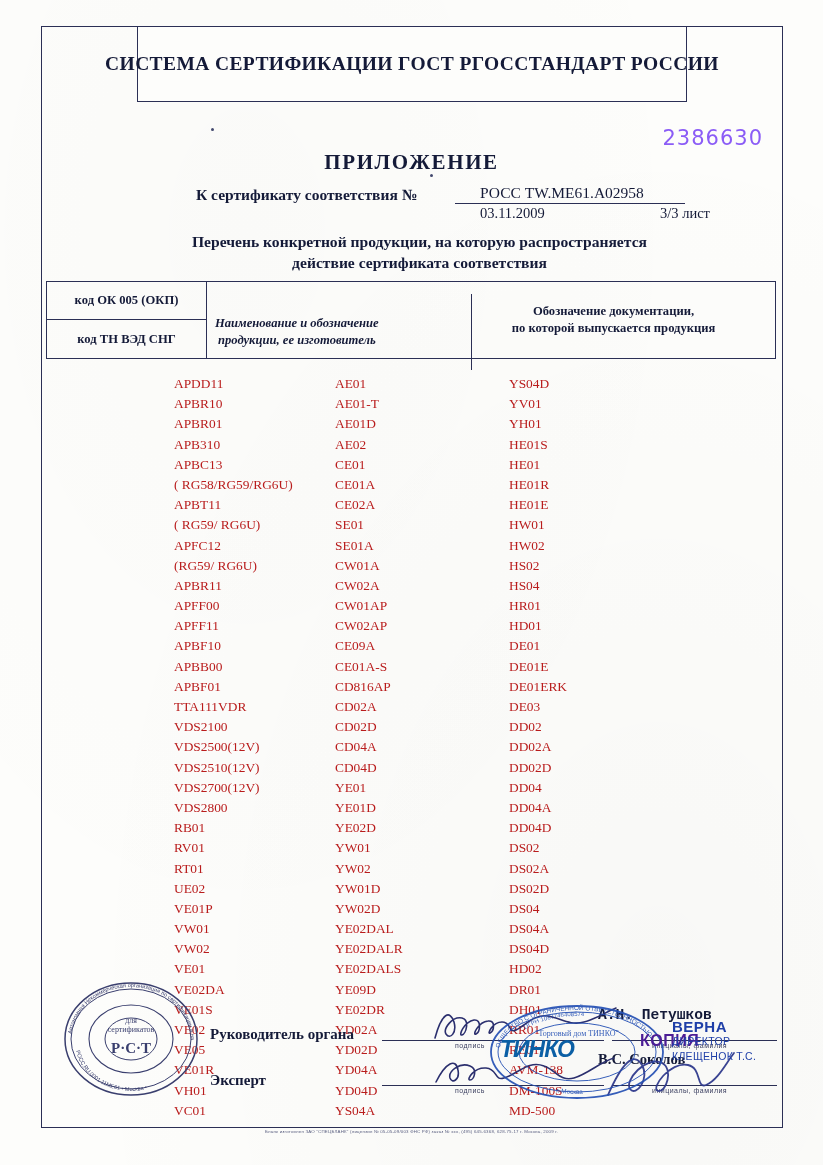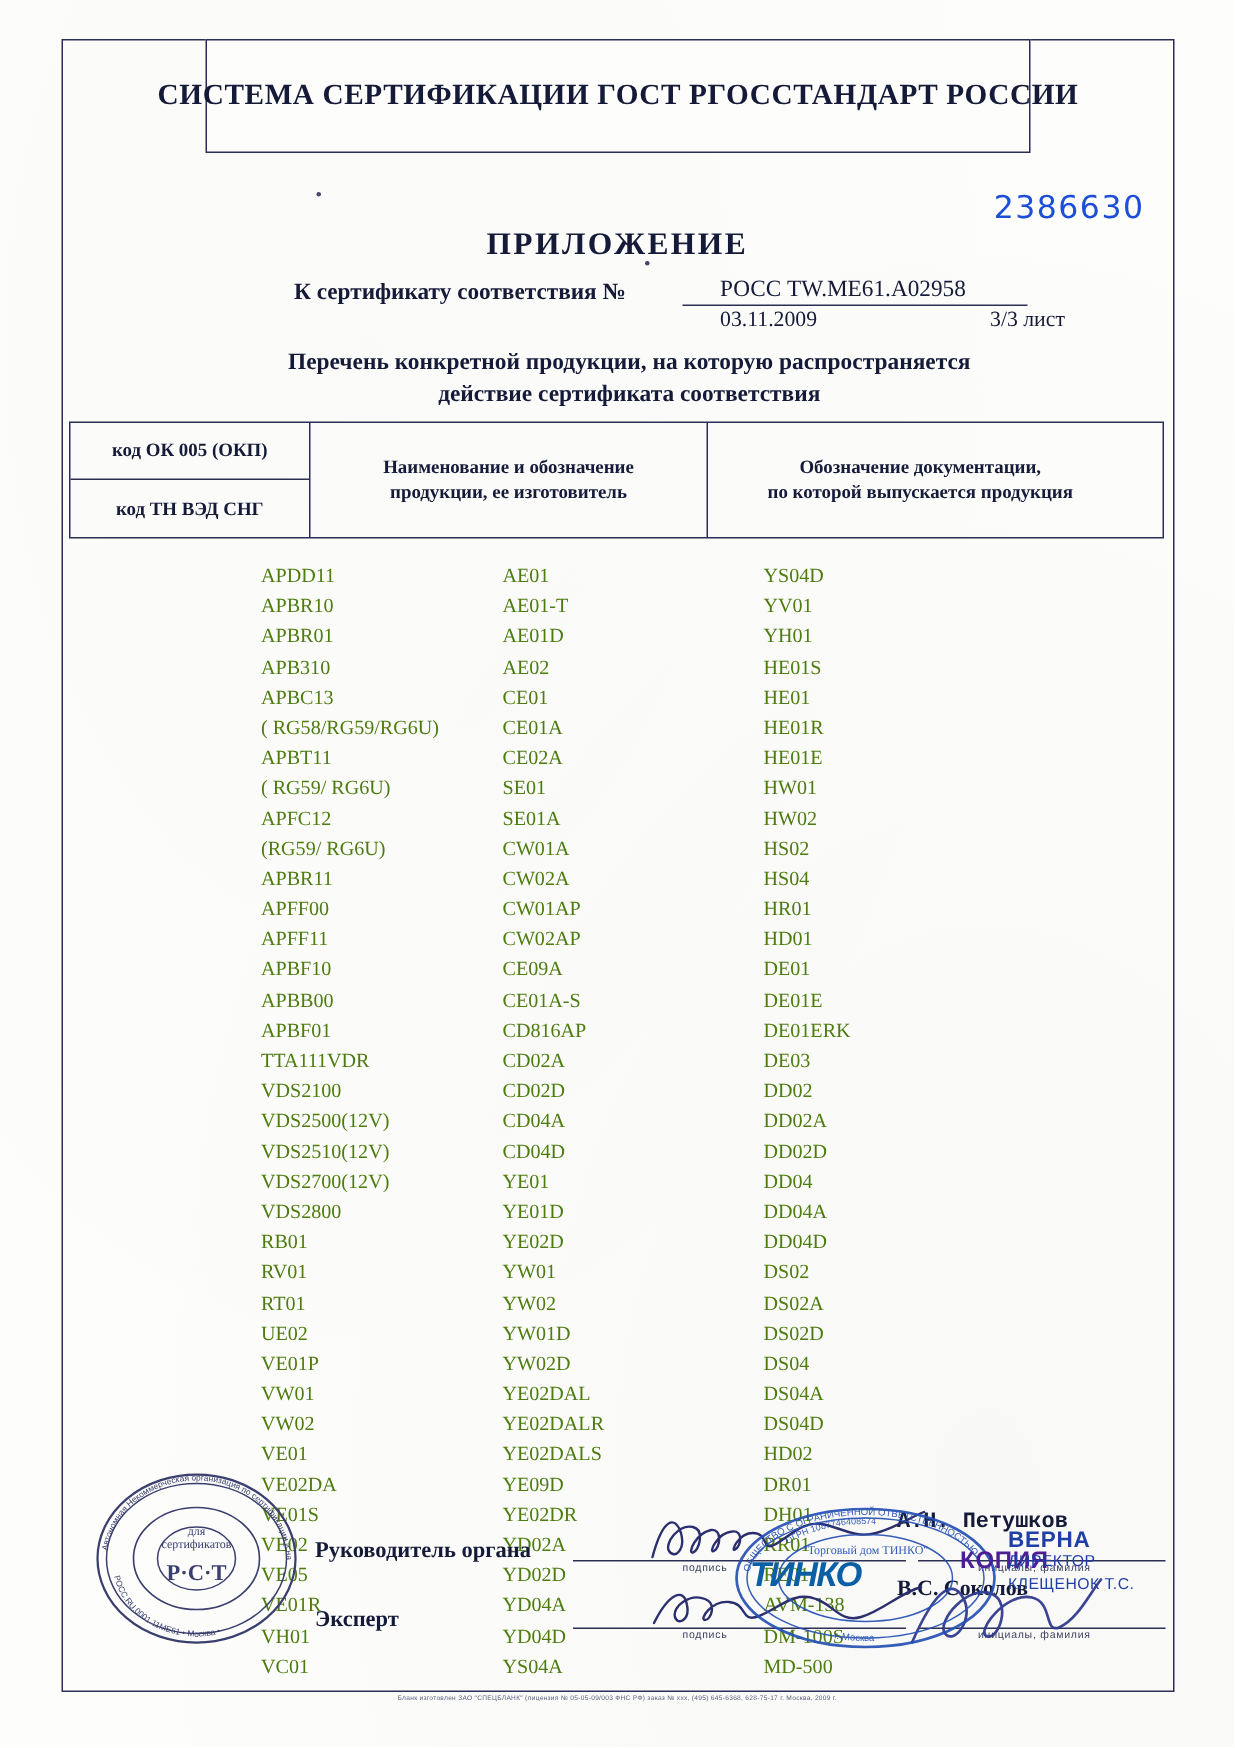--- a/index.html
+++ b/index.html
@@ -58,21 +58,21 @@
     color: #141a38;
     white-space: nowrap;
   }
   .doc-number {
     position: absolute;
     right: 60px;
     top: 126px;
     font-family: "DejaVu Sans", sans-serif;
     font-size: 21px;
     letter-spacing: 1px;
-    color: #1d4ed8;
+    color: #8b5cf6;
   }
   .title-prilozhenie {
     position: absolute;
     left: 0;
     right: 0;
     top: 150px;
     text-align: center;
     font-weight: bold;
     font-size: 21px;
     letter-spacing: 1.6px;
@@ -151,29 +151,30 @@
     justify-content: center;
     font-size: 12.6px;
     font-weight: bold;
     color: #141a38;
     text-align: center;
   }
   .tbl-head .col1 .c1a { top: 0; border-bottom: 1px solid #2b2f55; box-sizing: border-box; }
   .tbl-head .col1 .c1b { top: 50%; }
   .tbl-head .col2 {
     position: absolute;
-    left: 160px; top: 0;
+    left: 160px; top: 12px;
     width: 265px; height: 100%;
     border-right: 1px solid #2b2f55;
     box-sizing: border-box;
     display: flex;
     align-items: center;
-    justify-content: center;
+    justify-content: flex-start;
     text-align: center;
     padding: 0 8px;
+    font-style: italic;
   }
   .tbl-head .col3 {
     position: absolute;
     left: 405px; top: 0;
     right: 0; height: 100%;
     display: flex;
     align-items: center;
     justify-content: center;
     text-align: center;
     padding: 0 8px;
@@ -190,21 +191,21 @@
     top: 374px;
     left: 46px;
     width: 730px;
     height: 580px;
   }
   .list-col {
     position: absolute;
     top: 0;
     font-size: 13.4px;
     line-height: 20.2px;
-    color: #4d7c0f;
+    color: #b91c1c;
     white-space: nowrap;
   }
   .list-col.c1 { left: 128px; }
   .list-col.c2 { left: 289px; }
   .list-col.c3 { left: 463px; }
   .list-col div { height: 20.2px; }
 
   
   .sig-line {
     position: absolute;

